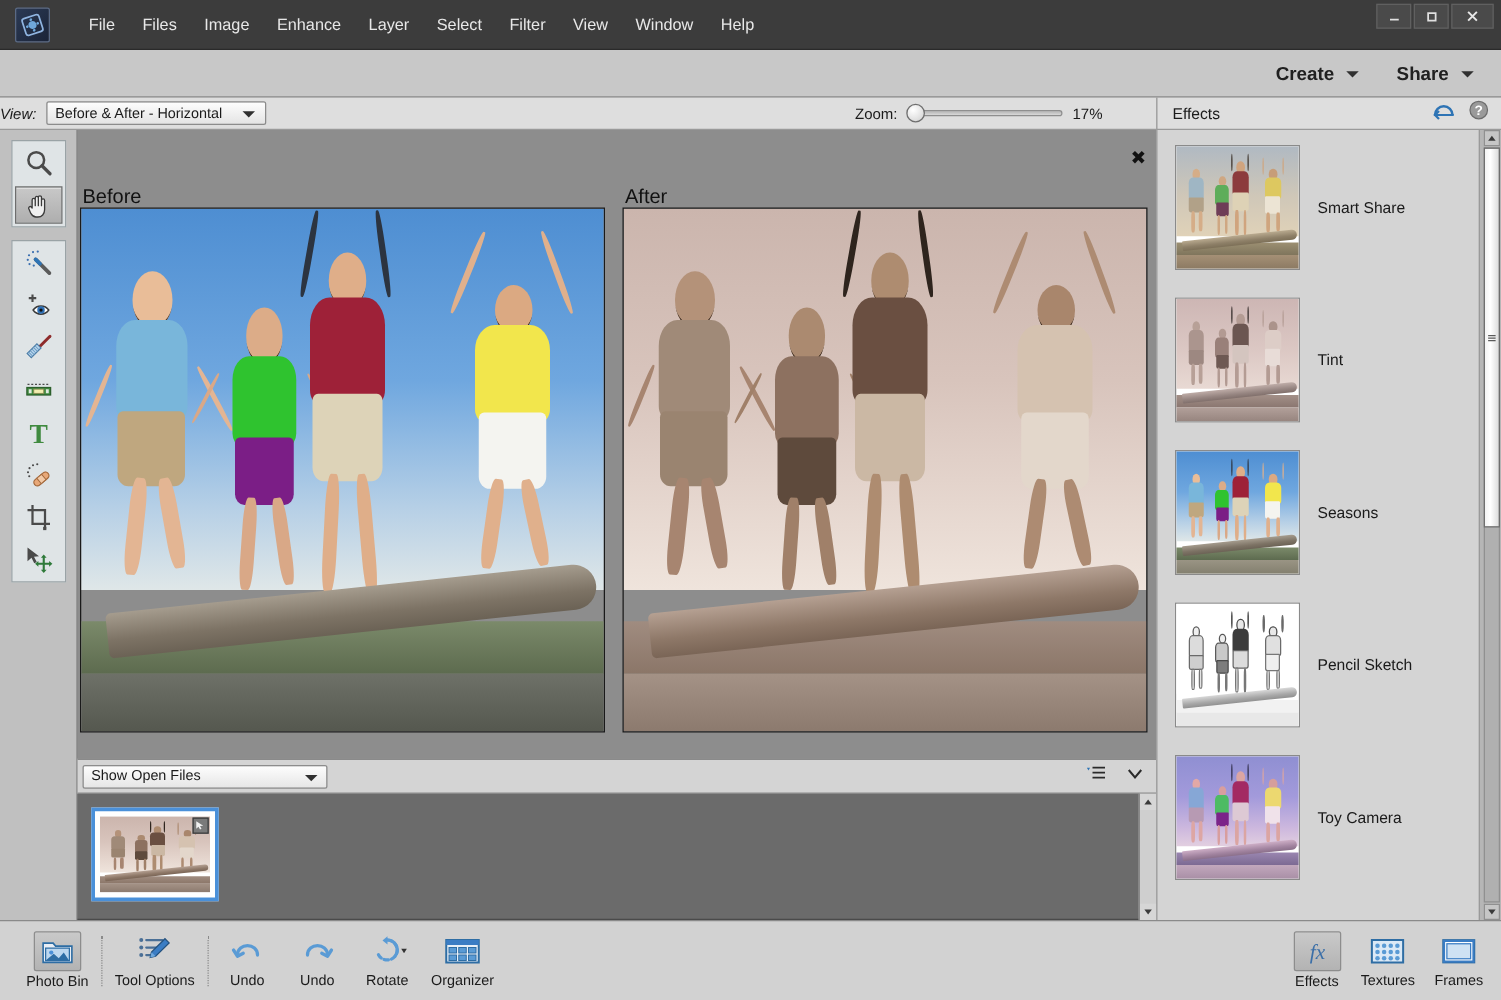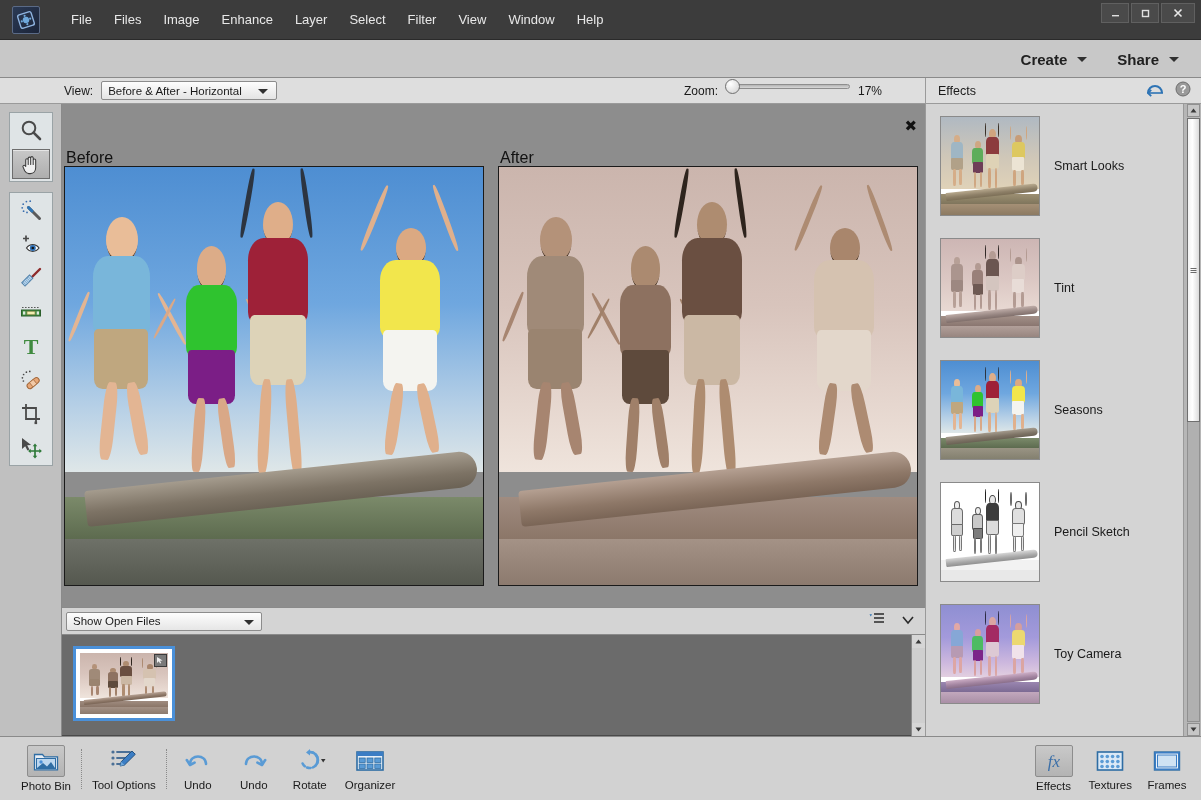--- a/index.html
+++ b/index.html
@@ -64,29 +64,29 @@
   .mode-tab.active { background:#2d2d2d; color:#ffffff; }
   .create-share { position:absolute; right:10px; top:0; height:38px; display:flex; align-items:center; gap:6px;}
   .cs-btn { display:flex; align-items:center; gap:10px; padding: 0 12px; font-size:15px; font-weight:bold; color:#202020; cursor:default;}
 
   
   .optbar {
     position:absolute; left:0; top:78px; width:925px; height:26px;
     background:#dedede; border-bottom:1px solid #9a9a9a;
     display:flex; align-items:center;
   }
-  .view-label { margin-left:64px; font-size:12px; color:#1a1a1a; }
+  .view-label { font-size:12px; color:#1a1a1a;font-style:italic; }
   .view-select {
     margin-left:8px; width:176px; height:19px; background:linear-gradient(#fdfdfd,#e4e4e4);
     border:1px solid #8c8c8c; border-radius:2px;
     display:flex; align-items:center; font-size:11.5px; color:#1a1a1a; padding-left:6px;
     position:relative; cursor:default;
   }
   .view-select .caret-dn { position:absolute; right:8px; top:7px; }
-  .zoomgroup { position:absolute; left:684px; display:flex; gap:8px; }
+  .zoomgroup { position:absolute; left:684px; display:flex; align-items:center; gap:8px; }
   .zoom-label { font-size:12px; color:#1a1a1a; }
   .slider-track {
     width:124px; height:5px; background:linear-gradient(#b4b4b4,#d8d8d8);
     border:1px solid #8e8e8e; border-radius:3px; position:relative;
   }
   .slider-knob {
     position:absolute; left:-2px; top:-6px; width:15px; height:15px; border-radius:50%;
     background:radial-gradient(circle at 35% 30%, #ffffff, #cfcfcf);
     border:1px solid #6f6f6f; cursor:pointer;
   }
@@ -666,21 +666,21 @@
               <div class="arm" style="right:2%;top:-2%;height:25%;background:#cfa57f;width:7%;"></div>
               <div class="head" style="left:32%;top:14%;width:38%;height:15%;background:#c79d78;"></div>
               <div class="torso" style="left:12%;top:26%;width:76%;height:29%;background:#ddc860;"></div>
               <div class="shorts" style="left:16%;top:52%;width:68%;height:23%;background:#ece4d4;"></div>
               <div class="leg" style="left:22%;top:73%;width:15%;height:27%;background:#cfa57f;"></div>
               <div class="leg" style="right:20%;top:73%;width:15%;height:26%;background:#cfa57f;"></div>
             </div>
             <div class="log" style="background:linear-gradient(#b9aa8f,#8e8068 60%,#7c6f57);"></div>
           </div>
         </div>
-        <span class="effect-name">Smart Looks</span>
+        <span class="effect-name">Smart Share</span>
       </div>
 
       <div class="effect-row" style="top:134px;">
         <div class="effect-thumb">
           <div class="photo">
             <div class="sky" style="background:linear-gradient(#cdb6b4 0%, #dbc7c3 55%, #e8d9d3 100%);"></div>
             <div class="bgland" style="background:linear-gradient(#a39088,#8a7670);"></div>
             <div class="beach" style="background:linear-gradient(#b2a09a,#97857f);"></div>
             <div class="kid" style="left:8%; top:18%; width:17%; height:52%;">
               <div class="head" style="left:30%;top:0;width:40%;height:18%;background:#b7a097;"></div>

